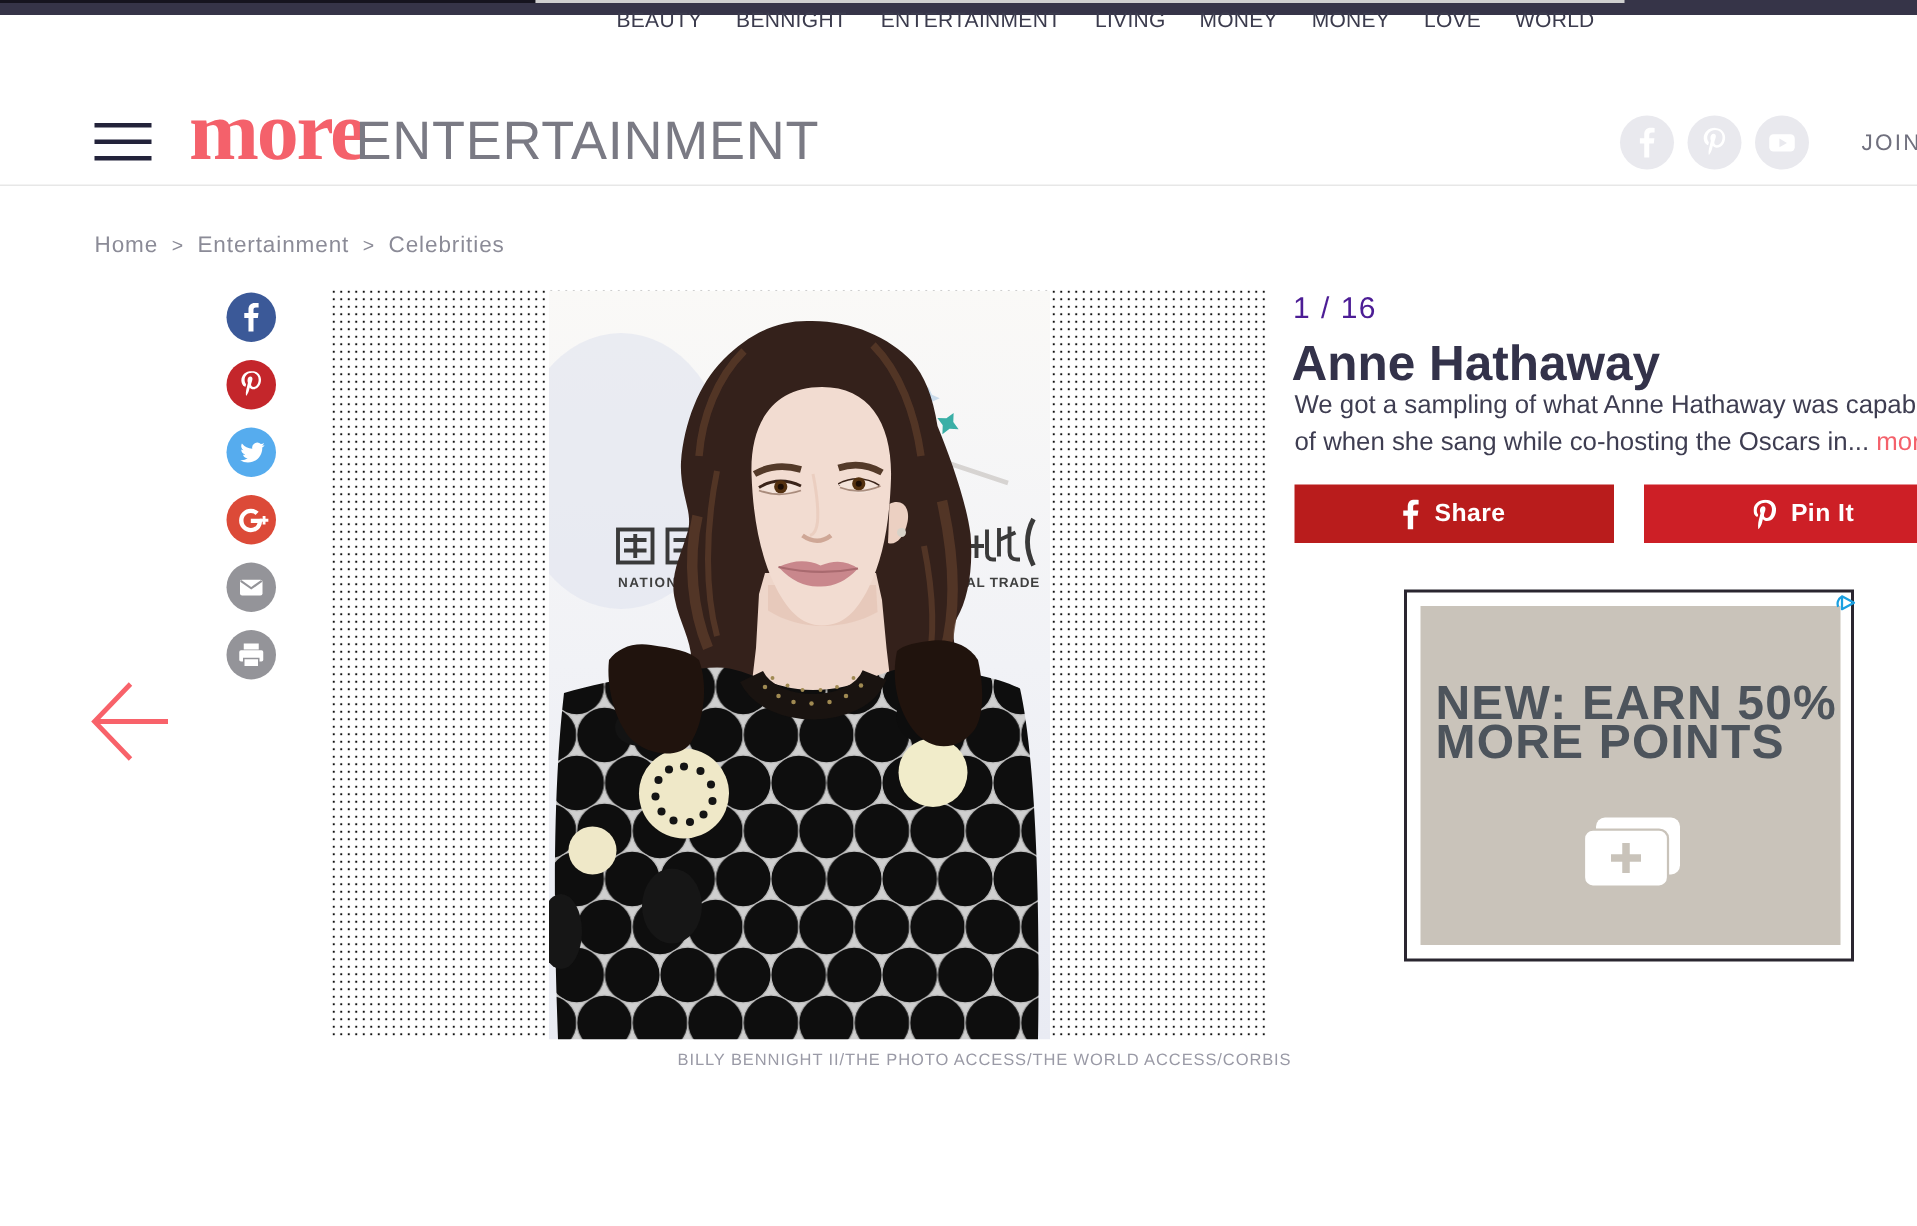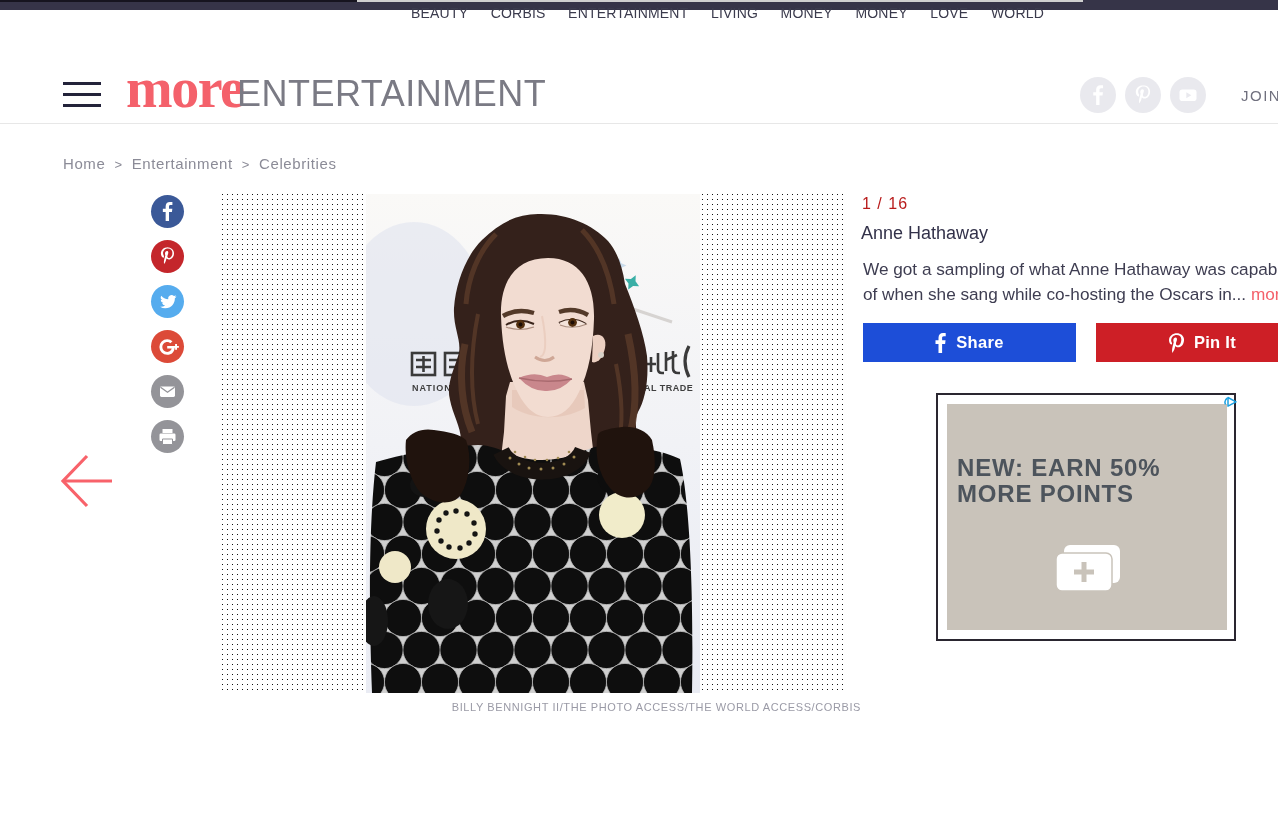--- a/index.html
+++ b/index.html
@@ -41,50 +41,50 @@
 .dots { left:220px; top:192px; width:624px; height:500px;
   background-image: radial-gradient(circle at 2.5px 2.5px, #111 0.72px, rgba(0,0,0,0) 1.0px);
   background-size:5px 5px; }
 
 .photo { left:366px; top:194px; }
 
 .caption { left:420px; top:701px; width:441px; text-align:right; font-size:11px;
   letter-spacing:0.6px; color:#9a9aa6; }
 
 
-.idx { left:862px; top:195px; font-size:16px; letter-spacing:1px; color:#b91c1c; }
-.title { left:861px; top:223px; font-size:18px; font-weight:normal; color:#33324a;
+.idx { left:862px; top:195px; font-size:20px; letter-spacing:1px; color:#4c1d95; }
+.title { left:861px; top:223px; font-size:33px; font-weight:bold; color:#33324a;
   letter-spacing:0px; }
 .p1 { left:863px; top:259px; font-size:17.2px; color:#3e3d51; white-space:nowrap; }
 .p2 { left:863px; top:284px; font-size:17.2px; color:#3e3d51; white-space:nowrap; }
 .p2 .more { color:#f4616b; }
 
 .btn { top:323px; width:213px; height:39px; display:flex; align-items:center;
   justify-content:center; gap:10px; color:#fff; font-weight:bold; font-size:16.5px;
   letter-spacing:0.3px; }
-.btn-share { left:863px; background:#1d4ed8; }
+.btn-share { left:863px; background:#b91c1c; }
 .btn-pin { left:1096px; background:#cd1f26; }
 
 
 .ad { left:936px; top:393px; width:300px; height:248px; background:#fff;
   border:2px solid #2a2630; }
 .adinner { left:947px; top:404px; width:280px; height:226px; background:#c9c3ba; }
-.adtxt { left:957px; top:455px; font-size:24px; line-height:26px; font-weight:bold;
+.adtxt { left:957px; top:455px; font-size:32px; line-height:26px; font-weight:bold;
   letter-spacing:0.8px; color:#4d545c; }
 .adchoice { left:1224px; top:396px; }
 </style>
 </head>
 <body>
 <div class="abs topbar"></div>
 <div class="abs topblk"></div>
 <div class="abs topgrey"></div>
 
 <div class="abs nav">
   <span>BEAUTY</span>
-    <span>CORBIS</span>
+    <span>BENNIGHT</span>
     <span>ENTERTAINMENT</span>
     <span>LIVING</span>
   <span>MONEY</span>
     <span>MONEY</span>
     <span>LOVE</span>
     <span>WORLD</span>
 </div>
 
 <div class="burger">
   <span style="top:82px"></span>

